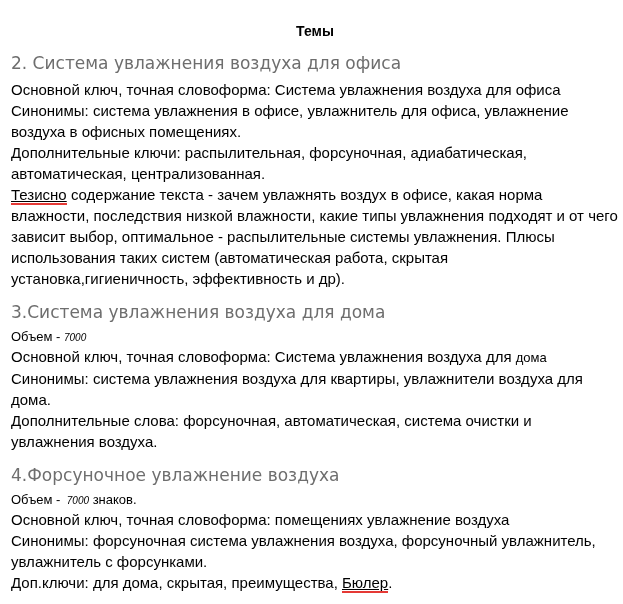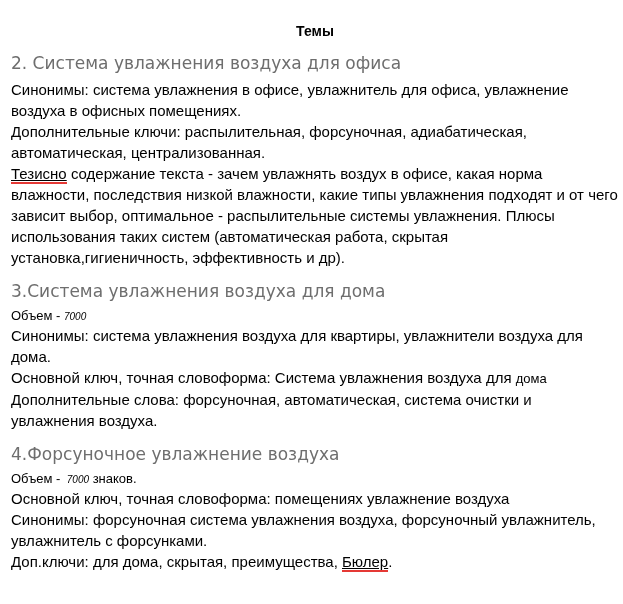--- a/index.html
+++ b/index.html
@@ -61,30 +61,31 @@
 </style>
 </head>
 <body>
 
 <div class="doc">
 
   <div class="doc-title">Темы</div>
 
   <div class="section">
     <div class="section-heading">2. Система увлажнения воздуха для офиса</div>
+    <p class="para"><span>Основной ключ, точная словоформа: Система увлажнения воздуха для офиса</span></p>
     <p class="para"><span>Синонимы: система увлажнения в офисе, увлажнитель для офиса, увлажнение воздуха в офисных помещениях.</span></p>
     <p class="para"><span>Дополнительные ключи: распылительная, форсуночная, адиабатическая, автоматическая, централизованная.</span></p>
     <p class="para"><span class="u-sp">Тезисно</span><span> содержание текста - зачем увлажнять воздух в офисе, какая норма влажности, последствия низкой влажности, какие типы увлажнения подходят и от чего зависит выбор, оптимальное - распылительные системы увлажнения. Плюсы использования таких систем (автоматическая работа, скрытая установка,гигиеничность, эффективность и др).</span></p>
   </div>
 
   <div class="section">
     <div class="section-heading">3.Система увлажнения воздуха для дома</div>
     <p class="para small-line"><span class="sm">Объем - </span><span class="lg">7000</span></p>
+    <p class="para"><span>Основной ключ, точная словоформа: Система увлажнения воздуха для </span><span class="sm">дома</span></p>
     <p class="para"><span>Синонимы: система увлажнения воздуха для квартиры, увлажнители воздуха для дома.</span></p>
-    <p class="para"><span>Основной ключ, точная словоформа: Система увлажнения воздуха для </span><span class="sm">дома</span></p>
     <p class="para"><span>Дополнительные слова: форсуночная, автоматическая, система очистки и увлажнения воздуха.</span></p>
   </div>
 
   <div class="section">
     <div class="section-heading">4.Форсуночное увлажнение воздуха</div>
     <p class="para small-line"><span class="sm">Объем - </span><span class="lg">&nbsp;7000</span><span class="sm"> знаков.</span></p>
     <p class="para"><span>Основной ключ, точная словоформа: помещениях увлажнение воздуха</span></p>
     <p class="para"><span>Синонимы: форсуночная система увлажнения воздуха, форсуночный увлажнитель, увлажнитель с форсунками.</span></p>
     <p class="para"><span>Доп.ключи: для дома, скрытая, преимущества, </span><span class="u-sp">Бюлер</span><span>.</span></p>
   </div>

